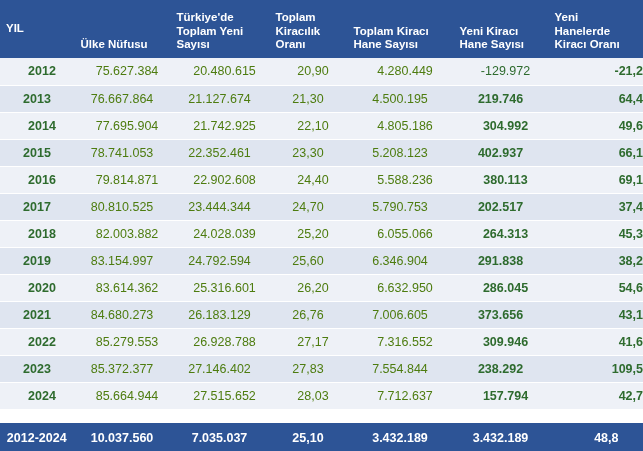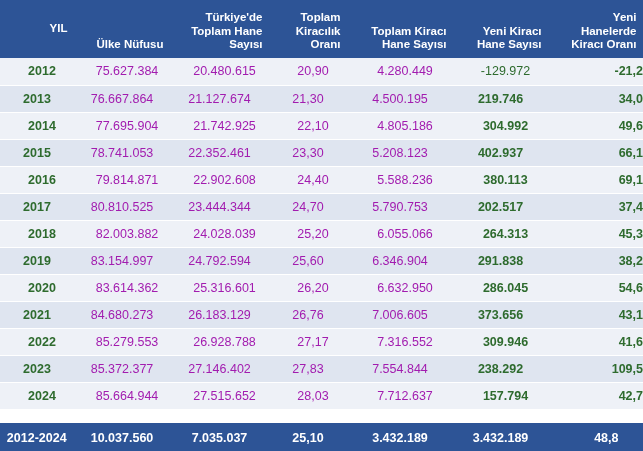--- a/index.html
+++ b/index.html
@@ -28,21 +28,21 @@
   table.data-table td {
     padding: 0;
     margin: 0;
   }
   
   thead tr.header-row th {
     background: #2d5496;
     color: #ffffff;
     font-size: 11.5px;
     font-weight: bold;
-    text-align: right;
+    text-align: left;
     vertical-align: bottom;
     padding: 4px 6px 7px 6px;
     line-height: 1.15;
     border-right: 1px solid #2d5496;
     height: 58px;
     box-sizing: border-box;
   }
   thead tr.header-row th.col-yil {
     vertical-align: bottom;
     padding-bottom: 23px;
@@ -58,21 +58,21 @@
   tbody tr.row-odd td { background: #eef1f7; padding-left: 10px; }
   tbody tr.row-even td { background: #dfe5f0; margin-left: 28px; }
 
   td.c-year {
     color: #2e6b2e;
     font-weight: bold;
     text-align: center;
     background-clip: padding-box;
   }
   td.c-num {
-    color: #a21caf;
+    color: #4d7c0f;
     text-align: center;
   }
   td.c-green {
     color: #2e6b2e;
     font-weight: bold;
     text-align: center;
   }
   td.c-neg {
     color: #2e6b2e;
     font-weight: normal;
@@ -122,21 +122,21 @@
     <thead>
       <tr class="header-row">
         <th class="col-yil">
           <div>YIL</div>
         </th>
         <th>
           <div>Ülke Nüfusu</div>
         </th>
         <th>
           <div>Türkiye'de</div>
-          <div>Toplam Hane</div>
+          <div>Toplam Yeni</div>
           <div>Sayısı</div>
         </th>
         <th>
           <div>Toplam</div>
           <div>Kiracılık</div>
           <div>Oranı</div>
         </th>
         <th>
           <div>Toplam Kiracı</div>
           <div>Hane Sayısı</div>
@@ -162,21 +162,21 @@
         <td class="c-neg">-129.972</td>
         <td class="c-green c-right">-21,2</td>
       </tr>
       <tr class="row-even">
         <td class="c-year">2013</td>
         <td class="c-num">76.667.864</td>
         <td class="c-num">21.127.674</td>
         <td class="c-num">21,30</td>
         <td class="c-num">4.500.195</td>
         <td class="c-green">219.746</td>
-        <td class="c-green c-right">34,0</td>
+        <td class="c-green c-right">64,4</td>
       </tr>
       <tr class="row-odd">
         <td class="c-year">2014</td>
         <td class="c-num">77.695.904</td>
         <td class="c-num">21.742.925</td>
         <td class="c-num">22,10</td>
         <td class="c-num">4.805.186</td>
         <td class="c-green">304.992</td>
         <td class="c-green c-right">49,6</td>
       </tr>

